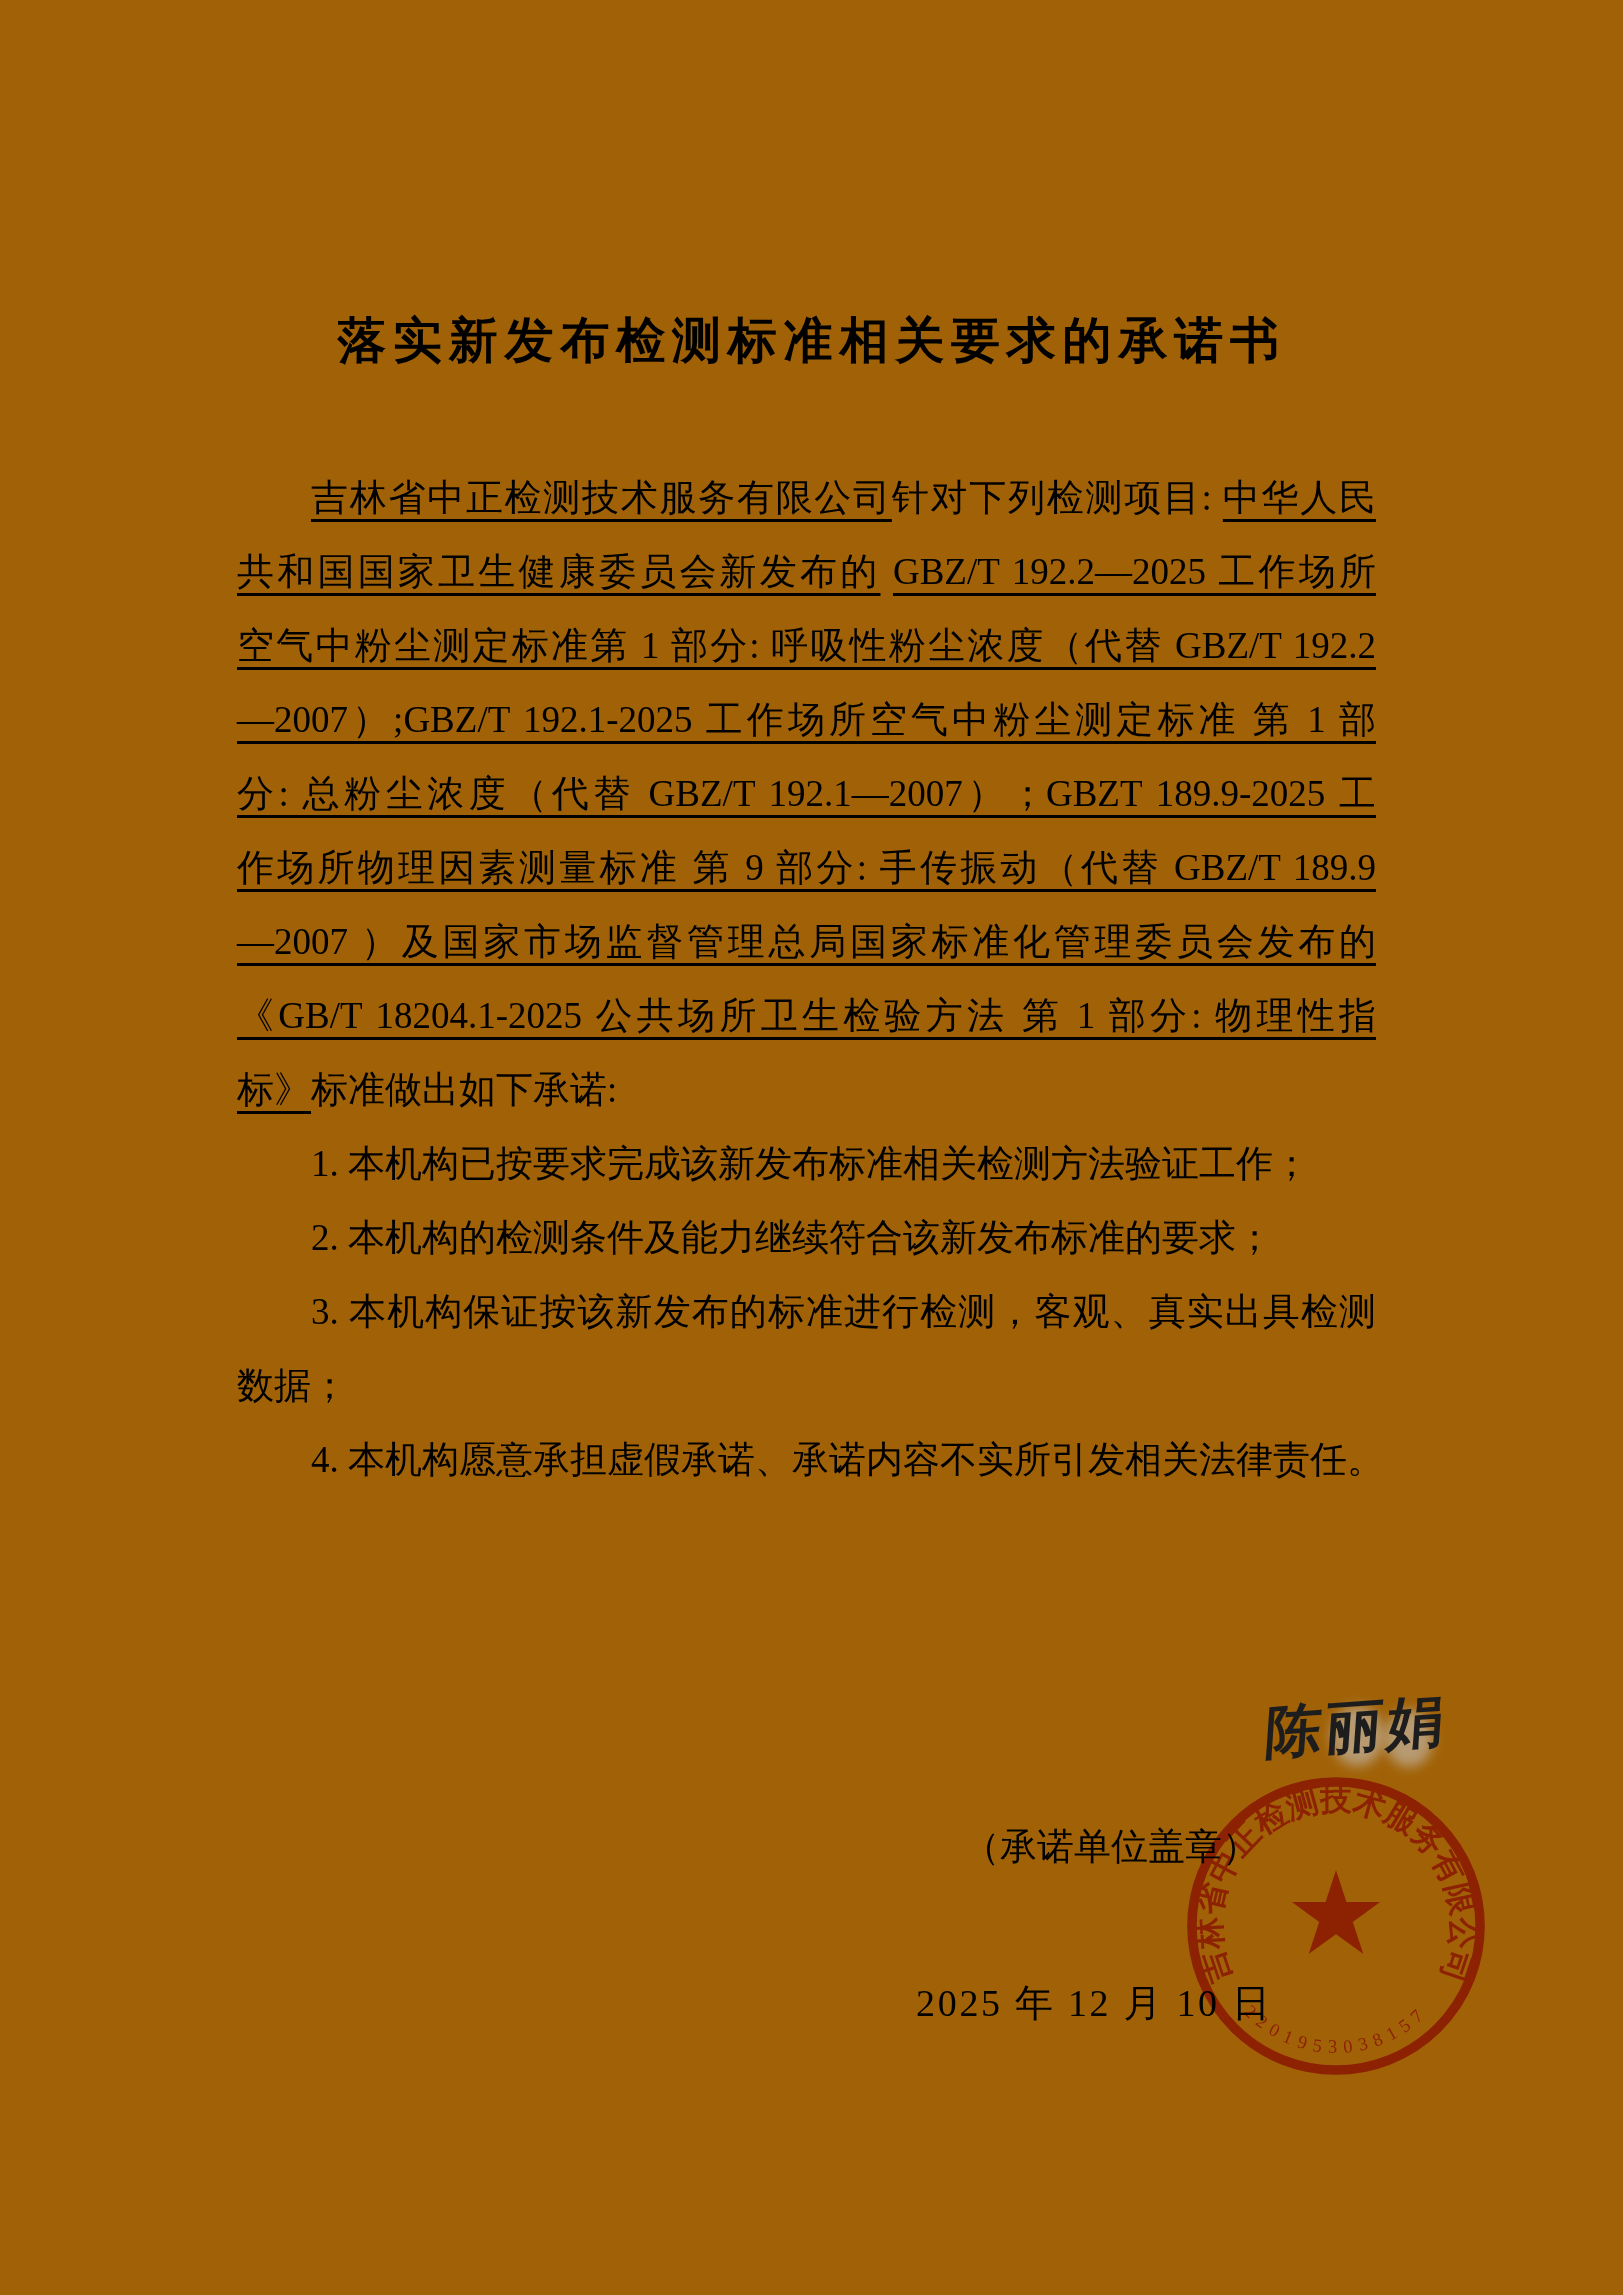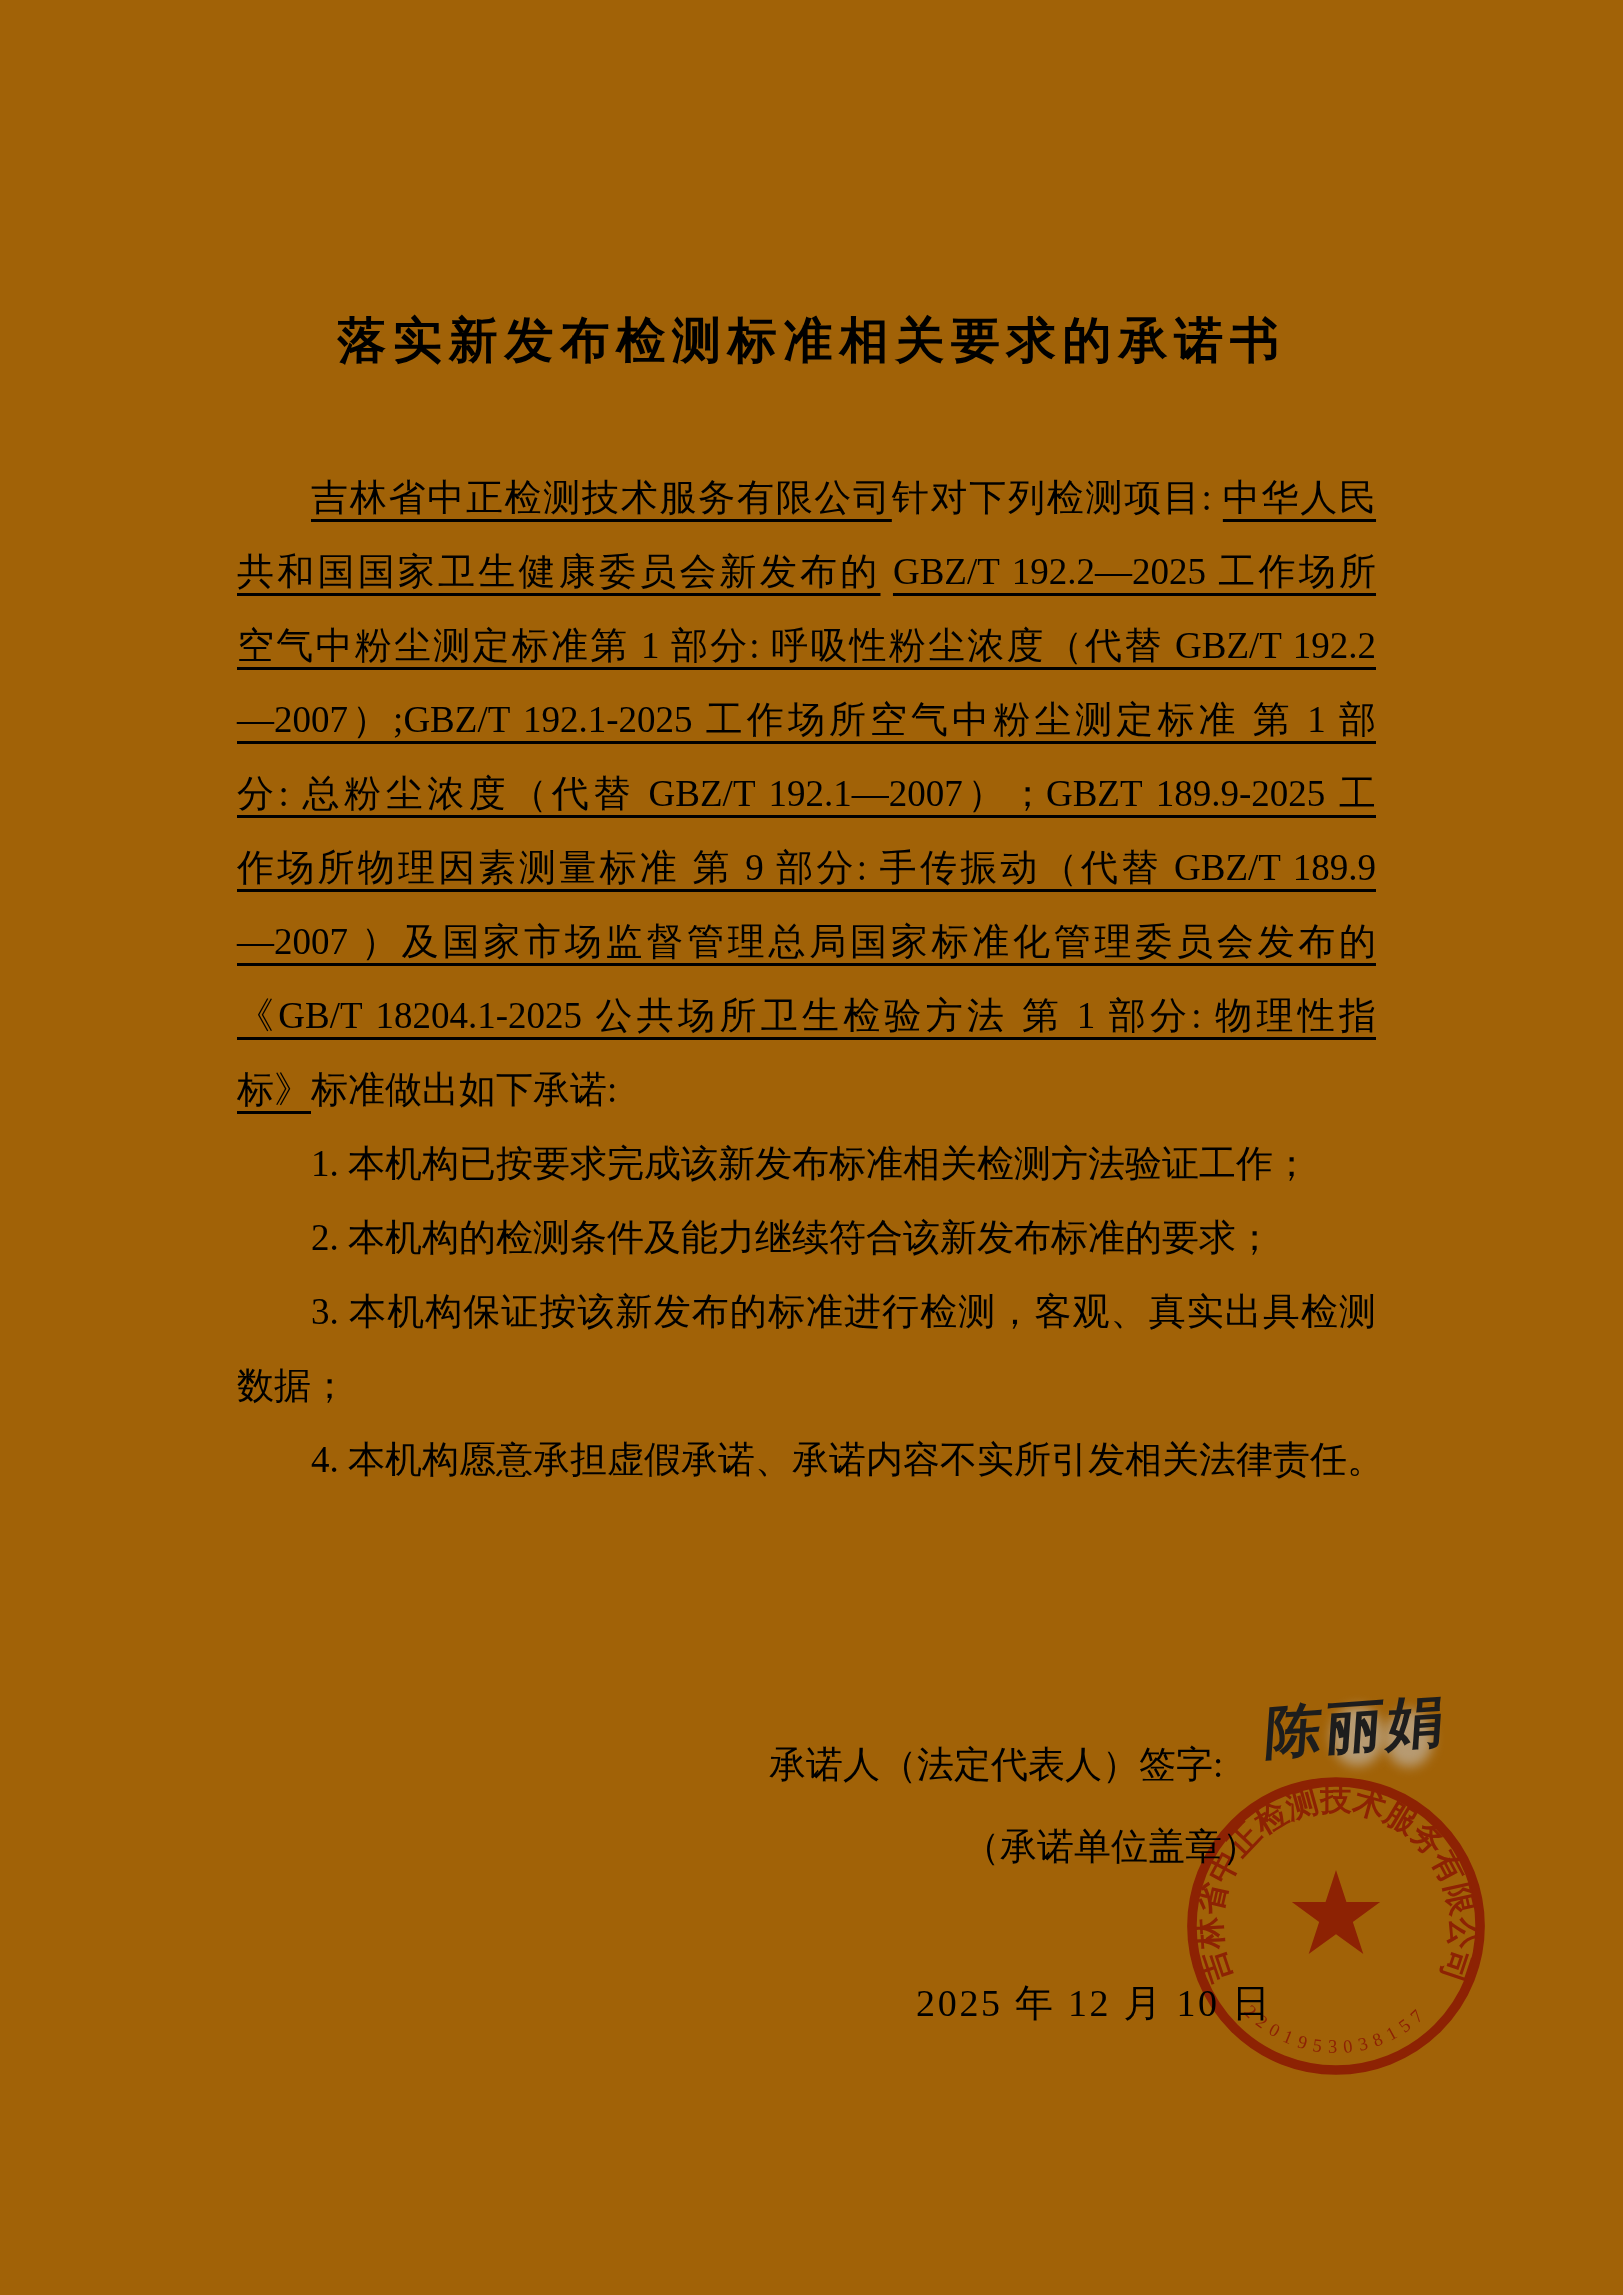--- a/index.html
+++ b/index.html
@@ -112,21 +112,20 @@
       <div class="line justify"><span class="u">—2007 ）及国家市场监督管理总局国家标准化管理委员会发布的</span></div>
       <div class="line justify"><span class="u">《GB/T 18204.1-2025 公共场所卫生检验方法 第 1 部分: 物理性指</span></div>
       <div class="line"><span class="u">标》</span><span>标准做出如下承诺:</span></div>
       <div class="line indent"><span>1. 本机构已按要求完成该新发布标准相关检测方法验证工作；</span></div>
       <div class="line indent"><span>2. 本机构的检测条件及能力继续符合该新发布标准的要求；</span></div>
       <div class="line indent justify"><span>3. 本机构保证按该新发布的标准进行检测，客观、真实出具检测</span></div>
       <div class="line"><span>数据；</span></div>
       <div class="line indent"><span>4. 本机构愿意承担虚假承诺、承诺内容不实所引发相关法律责任。</span></div>
     </div>
 
-  <div class="sig-label">承诺人（法定代表人）签字:</div>
 
   <div id="smudge-1" class="smudge"></div>
   <div id="smudge-2" class="smudge"></div>
 
   <div id="handwritten-signature">陈丽娟</div>
 
   <div class="stamp-note">（承诺单位盖章）</div>
 
   <div class="date-line">2025 年 12 月 10 日</div>
 

